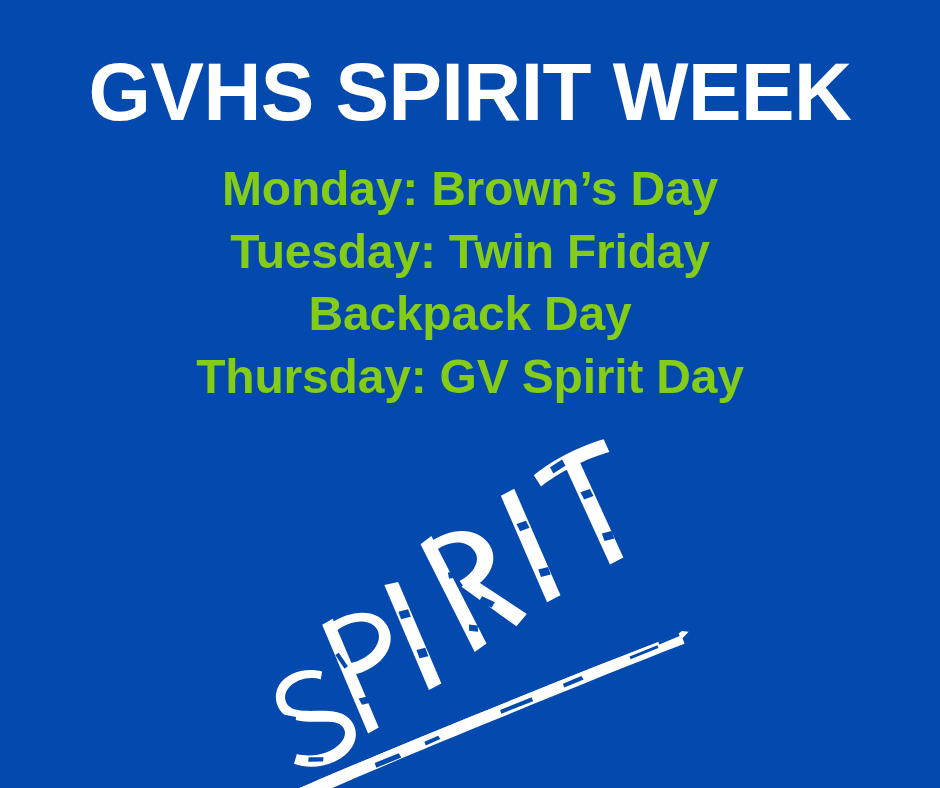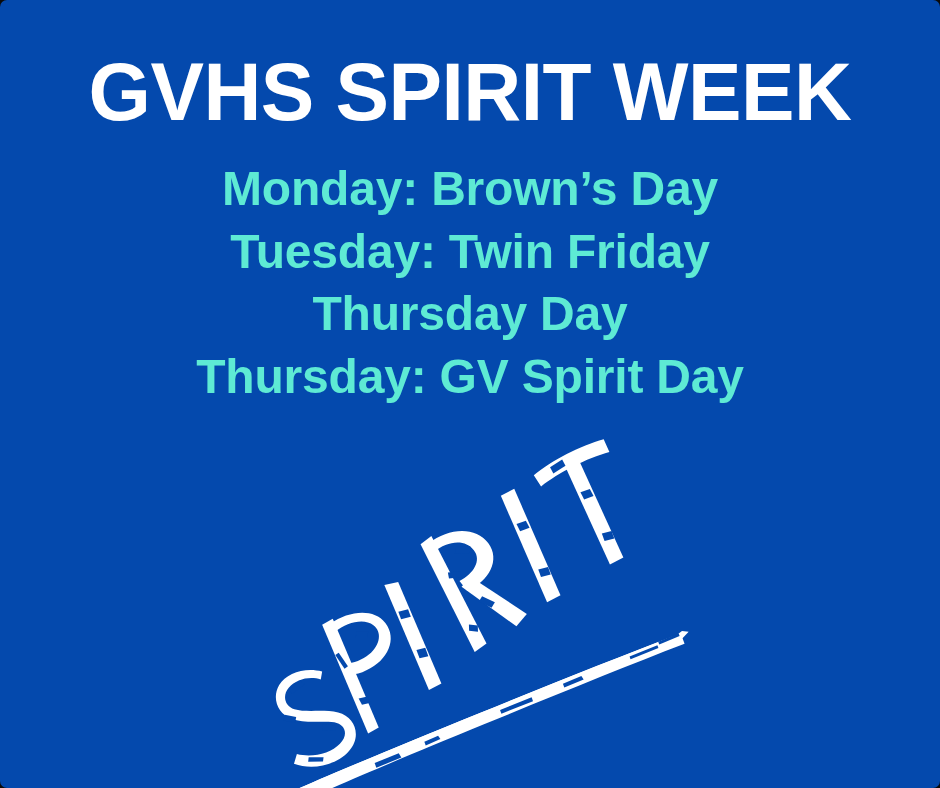--- a/index.html
+++ b/index.html
@@ -64,28 +64,28 @@
   #spirit-graphic svg {
     display: block;
     width: 100%;
     height: 100%;
     overflow: visible;
   }
 </style>
 </head>
 <body>
 
-<div id="poster" style="background: rgb(4, 73, 173); border-radius: 7px;">
+<div id="poster" style="background: rgb(4, 73, 173);">
 
   <div id="title" style="color: rgb(255, 255, 255);">GVHS SPIRIT WEEK</div>
 
-  <div id="schedule" style="color: #5eead4;">
+  <div id="schedule" style="color: #84cc16;">
     <span class="sched-line">Monday: Brown’s Day</span>
     <span class="sched-line">Tuesday: Twin Friday</span>
-    <span class="sched-line">Thursday Day</span>
+    <span class="sched-line">Backpack Day</span>
     <span class="sched-line">Thursday: GV Spirit Day</span>
   </div>
 
   <div id="spirit-graphic">
     <svg viewBox="0 0 455 283" xmlns="http://www.w3.org/2000/svg" aria-hidden="true">
       <g fill="#FFFFFF">
 
         <g transform="rotate(-20 227 170)">
           <path d="M 14 214
                    C 60 211, 130 208, 210 205

